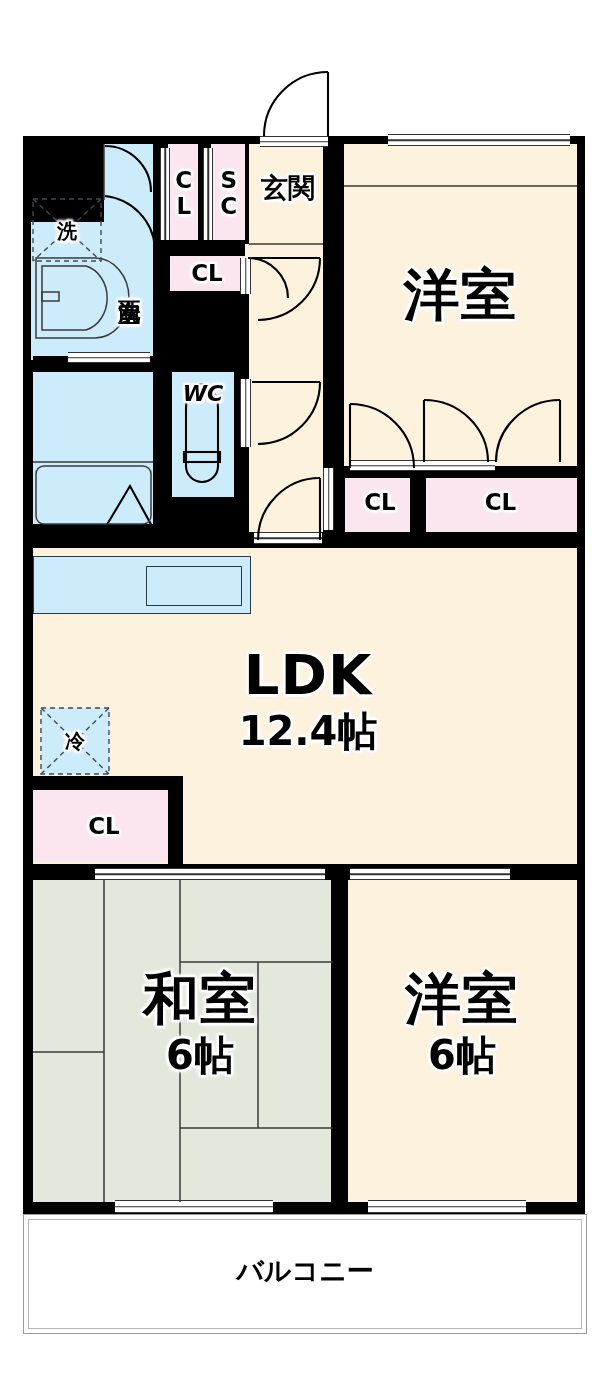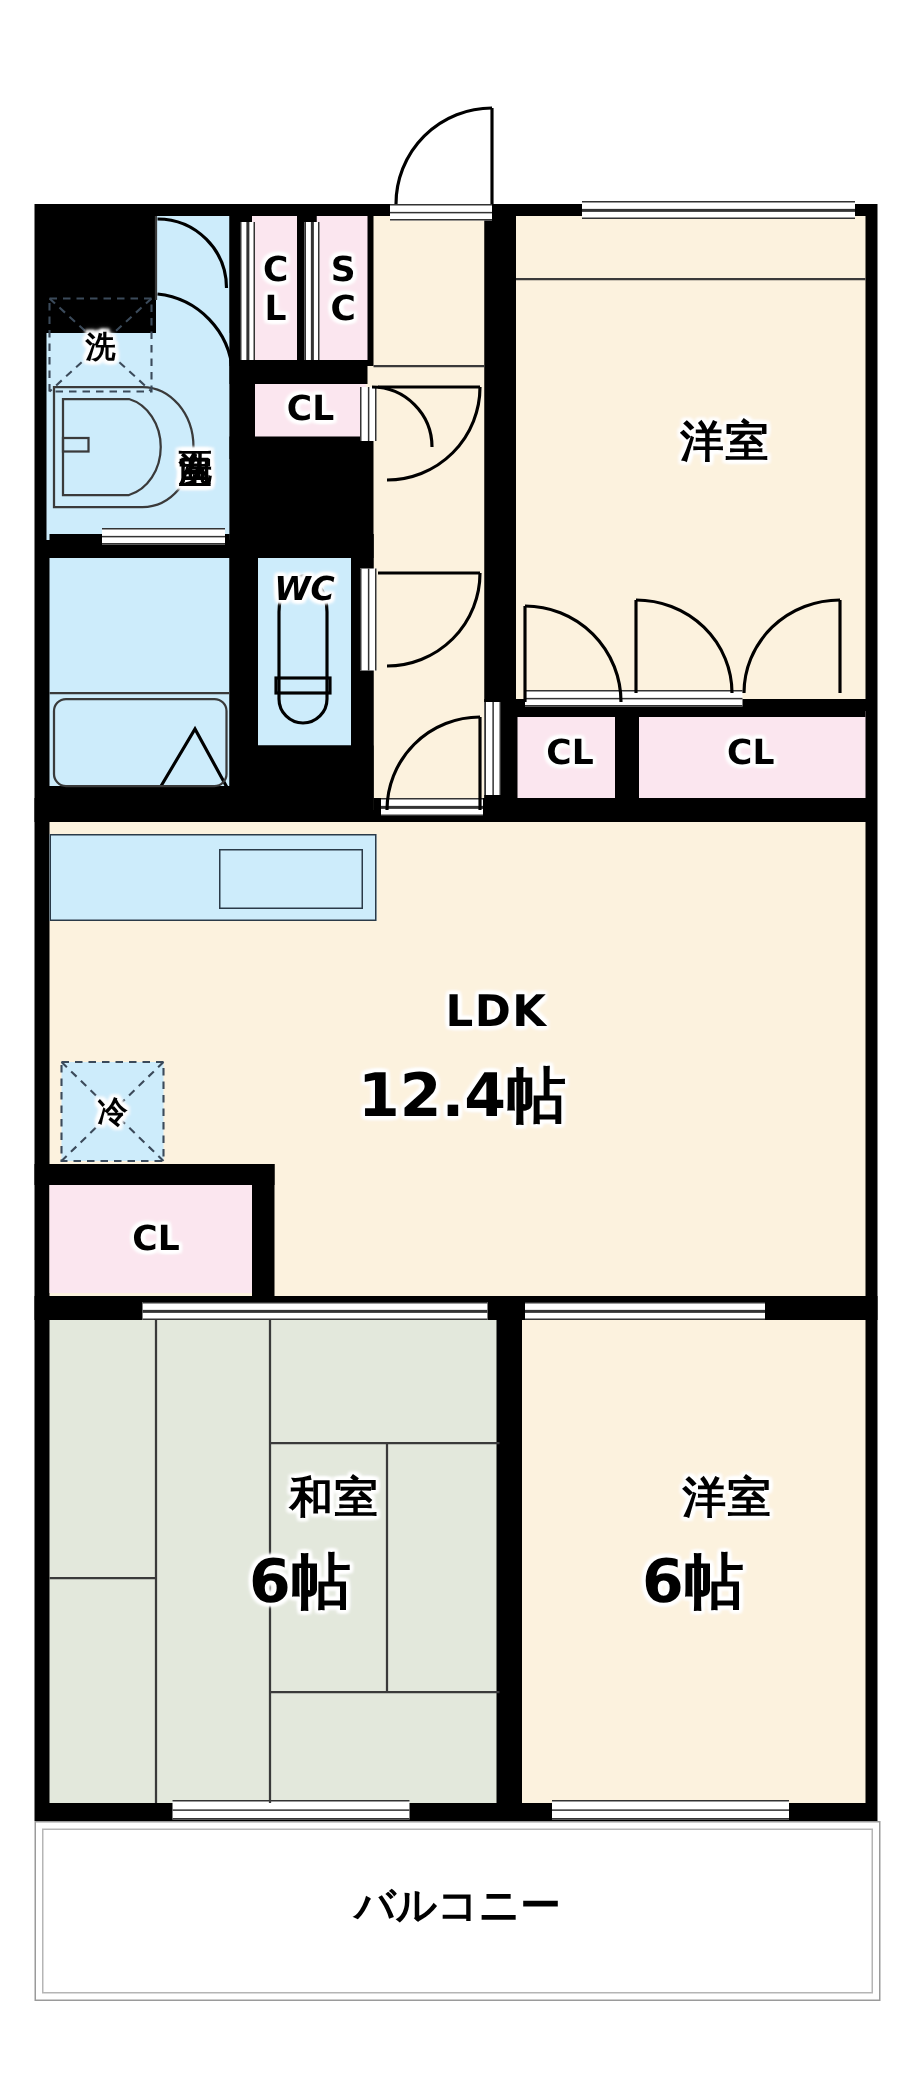--- a/index.html
+++ b/index.html
@@ -18,21 +18,21 @@
 
   
   .lbl{position:absolute;display:flex;align-items:center;justify-content:center;
        color:#000;text-align:center;line-height:1.02;
        font-weight:700;
        text-shadow:
          2px 0 2px #fff,-2px 0 2px #fff,0 2px 2px #fff,0 -2px 2px #fff,
          2px 2px 2px #fff,-2px 2px 2px #fff,2px -2px 2px #fff,-2px -2px 2px #fff,
          0 0 4px #fff,0 0 6px #fff;
        white-space:pre-line;pointer-events:none;}
-  .lbl-xl{font-size:29px;letter-spacing:1px;margin-left:23px;}
+  .lbl-xl{font-size:56px;letter-spacing:1px;}
   .lbl-lg{font-size:40px;}
   .lbl-md{font-size:27px;}
   .lbl-sm{font-size:22px;}
   .lbl-xs{font-size:20px;}
   .lbl-cl{font-size:23px;font-weight:700;}
   .vert{writing-mode:vertical-rl;text-orientation:upright;}
 
   svg.ov{position:absolute;left:0;top:0;width:612px;height:1400px;overflow:visible;pointer-events:none;}
   .arc{fill:none;stroke:#000;stroke-width:2.1;}
   .ln{stroke:#000;stroke-width:2.1;fill:none;}
@@ -195,20 +195,21 @@
     <line class="lnthin" x1="180" y1="880" x2="180" y2="1202"></line>
     <line class="lnthin" x1="180" y1="962" x2="333" y2="962"></line>
     <line class="lnthin" x1="180" y1="1128" x2="333" y2="1128"></line>
     <line class="lnthin" x1="258" y1="962" x2="258" y2="1128"></line>
 
   </svg>
 
   <div class="balcony" style="left:23px;top:1214px;width:562px;height:118px;"></div>
   <div class="balcony-in" style="left:28px;top:1219px;width:552px;height:108px;"></div>
 
+  <div class="lbl lbl-md" style="left:252px;top:160px;width:72px;height:56px;">玄関</div>
 
   <div class="lbl lbl-sm vert" style="left:106px;top:218px;width:46px;height:130px;">洗面室</div>
 
   <div class="lbl lbl-xs" style="left:36px;top:212px;width:62px;height:38px;">洗</div>
 
 
   <div class="lbl lbl-sm" style="left:172px;top:376px;width:62px;height:36px;font-style:italic;">WC</div>
 
   <div class="lbl lbl-cl vert" style="left:168px;top:152px;width:30px;height:82px;">CL</div>
   <div class="lbl lbl-cl vert" style="left:211px;top:152px;width:34px;height:82px;">SC</div>

